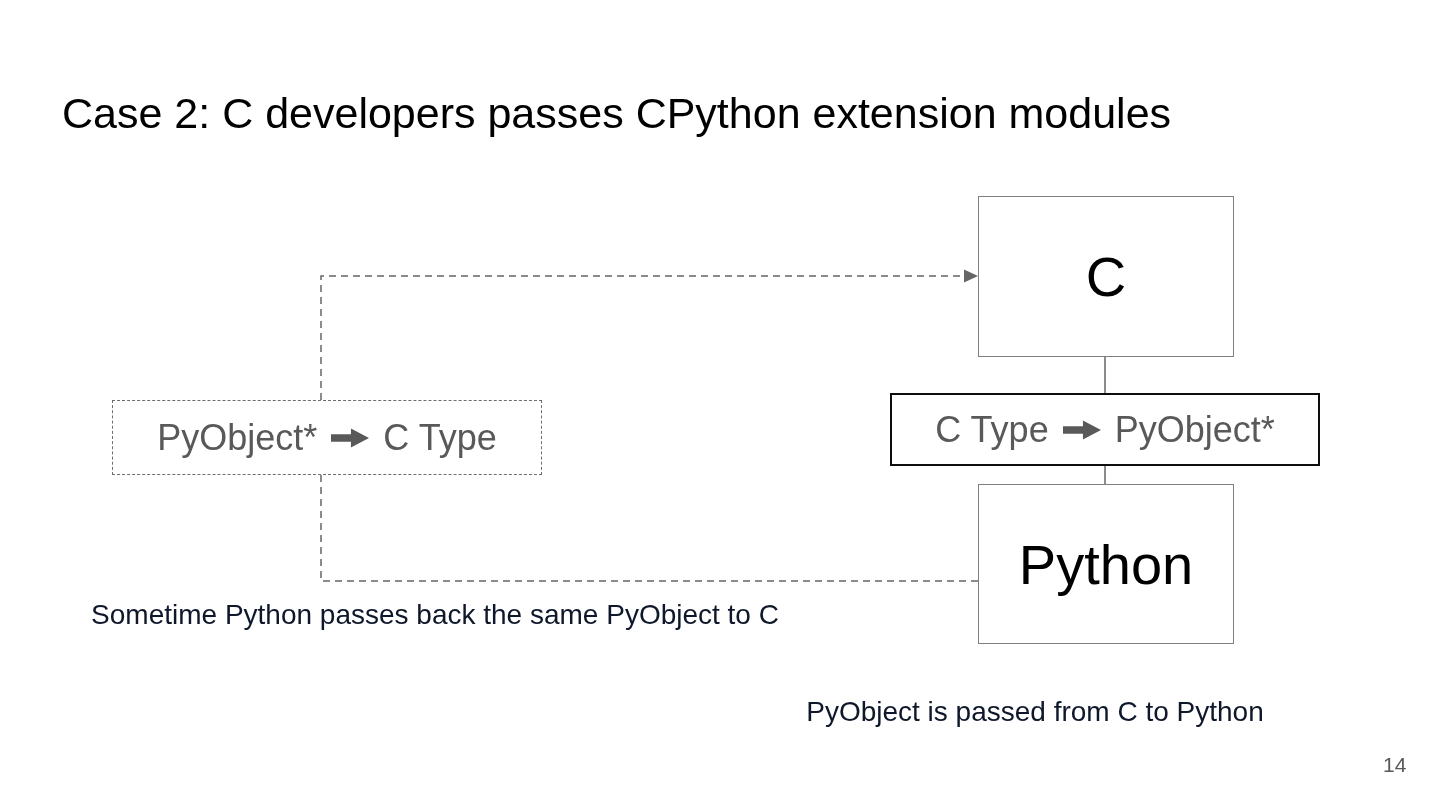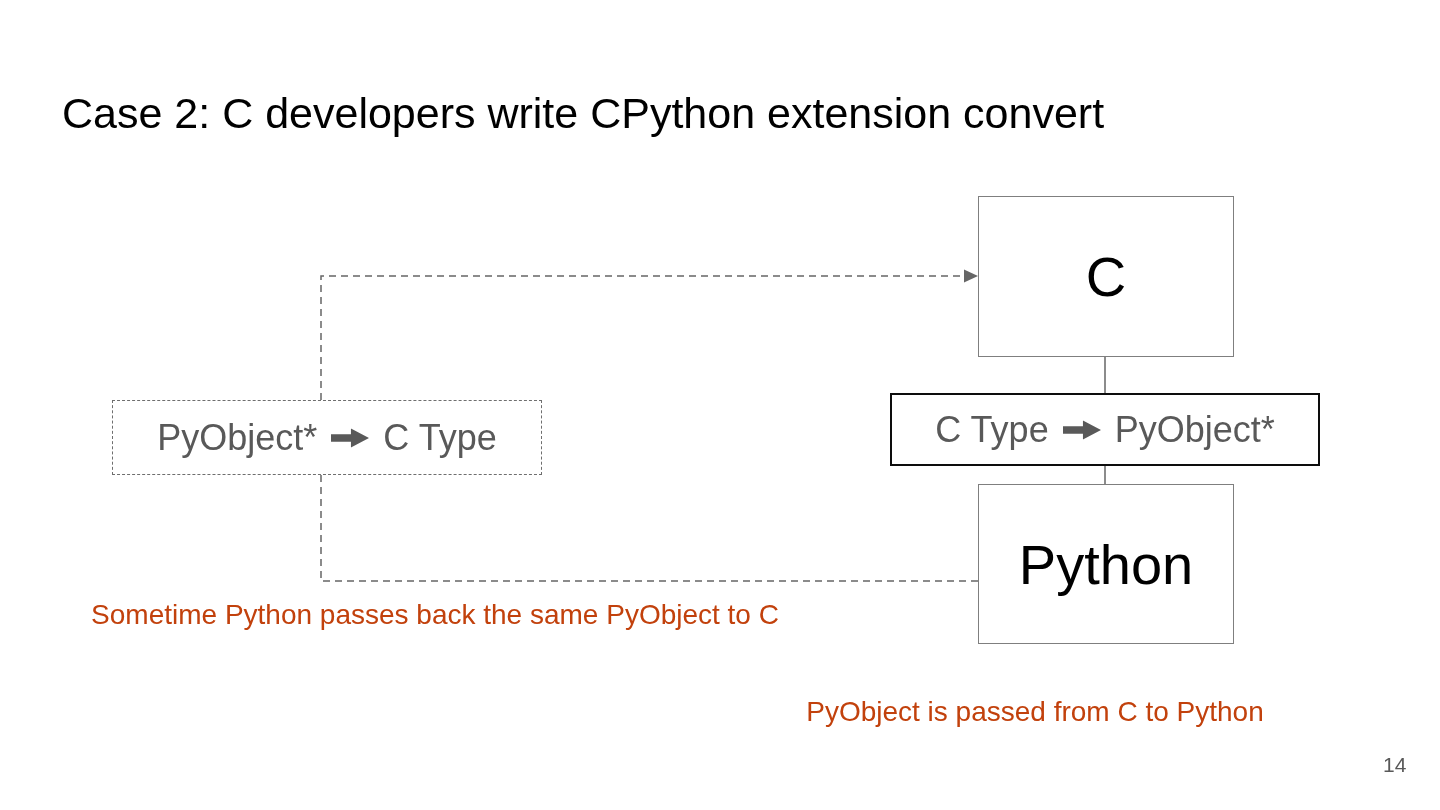--- a/index.html
+++ b/index.html
@@ -91,21 +91,21 @@
     color: #595959;
   }
   .arrow-glyph svg {
     display: block;
   }
   .caption {
     position: absolute;
     text-align: center;
     font-size: 28px;
     line-height: 34px;
-    color: #c2410c;
+    color: #0f172a;
   }
   .caption-left {
     left: 85px;
     top: 598px;
     width: 700px;
   }
   .caption-right {
     left: 685px;
     top: 695px;
     width: 700px;
@@ -117,21 +117,21 @@
     top: 753px;
     font-size: 21px;
     color: #595959;
   }
 </style>
 </head>
 <body>
 
 <div class="slide">
 
-  <div class="slide-title">Case 2: C developers write CPython extension convert</div>
+  <div class="slide-title">Case 2: C developers passes CPython extension modules</div>
 
   <svg class="connector-layer" width="1440" height="810" viewBox="0 0 1440 810">
 
     <polyline points="321,400 321,276 966,276" fill="none" stroke="#666666" stroke-width="1.5" stroke-dasharray="7,5"></polyline>
     <polygon points="964,269.5 978,276 964,282.5" fill="#666666"></polygon>
 
     <polyline points="978,581 321,581 321,475" fill="none" stroke="#666666" stroke-width="1.5" stroke-dasharray="7,5"></polyline>
 
     <line x1="1105" y1="356" x2="1105" y2="393" stroke="#666666" stroke-width="1.5"></line>
 

